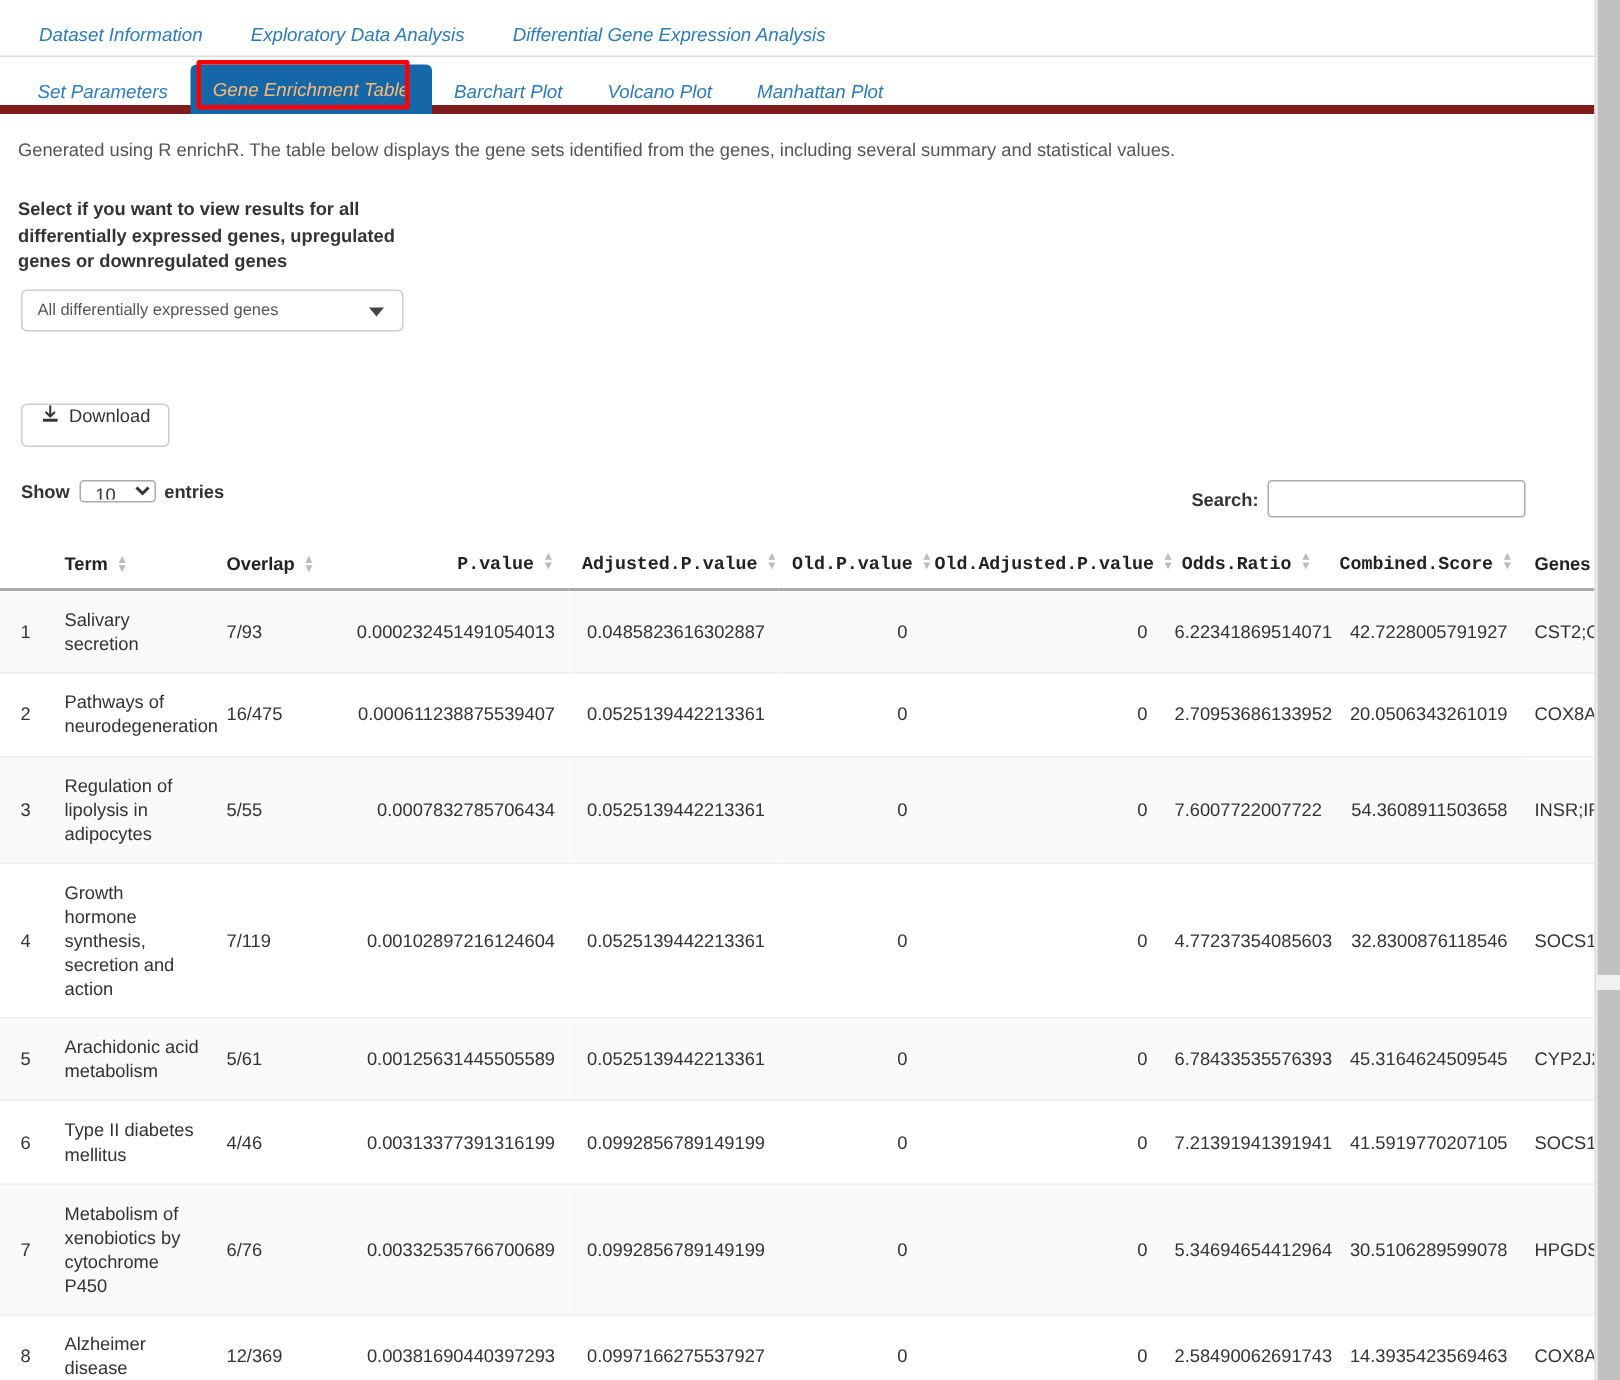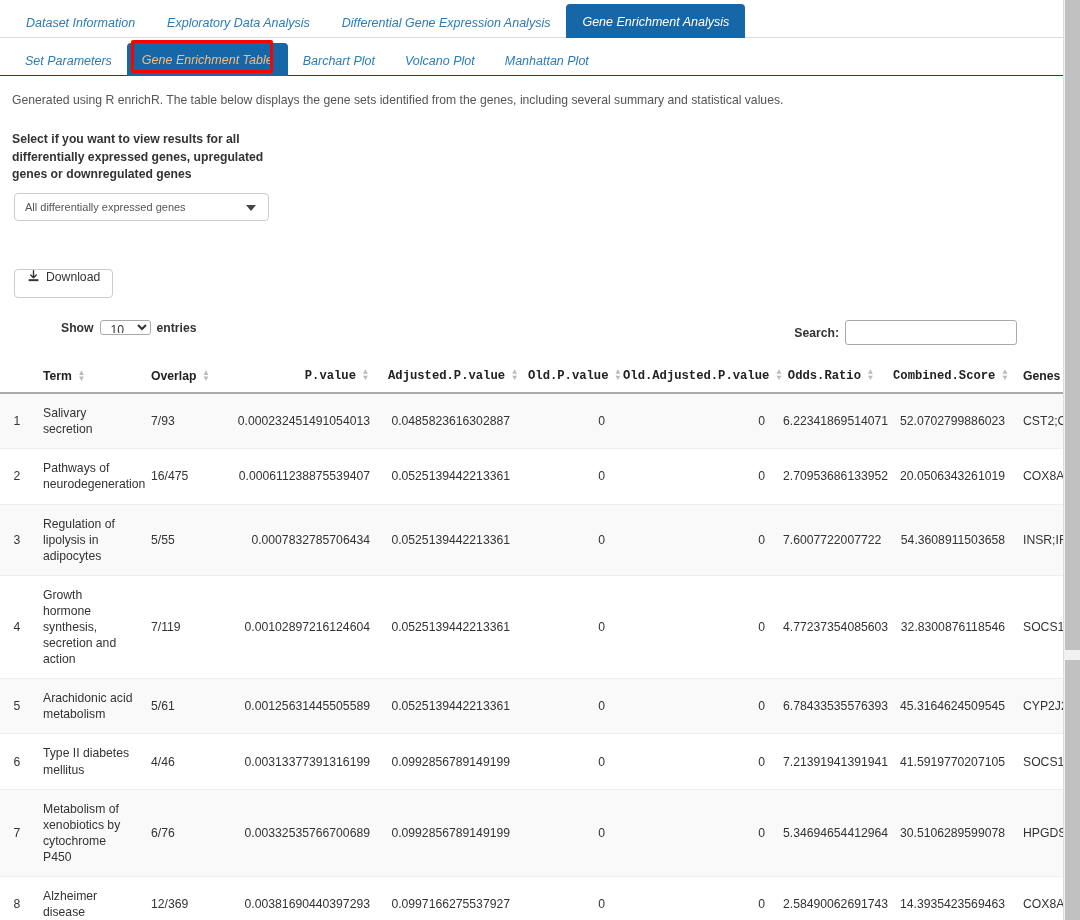--- a/index.html
+++ b/index.html
@@ -56,21 +56,21 @@
   .tab.active {
     background: #1667a8;
     color: #ffffff;
     border-radius: 4px 4px 0 0;
     padding: 11px 15px 10px 15px;
   }
 
   .tabbar-2 {
     position: absolute; top: 38px; left: 0;
     width: 1063px; height: 38px;
-    border-bottom: 1px solid #7f1d1d;
+    border-bottom: 6px solid #7f1d1d;
   }
   .tabbar-2 .tabs { padding-left: 10px; }
   .tab2 {
     font-size: 12.5px;
     color: #2b7cb8;
     padding: 10px 15px 9px 15px;
     line-height: 1;
     white-space: nowrap;
     cursor: pointer;
   }
@@ -145,21 +145,20 @@
     cursor: pointer;
   }
   .dl-icon { margin-right: 6px; display: inline-block; line-height: 1; }
 
   
   .dt-top {
     position: relative;
     margin-top: 22px;
     height: 30px;
     padding: 0 14px 0 14px;
-    margin-left: 47px;
   }
   .dt-length {
     position: absolute; left: 14px; top: 0;
     display: flex; align-items: center;
     font-size: 12.2px; color: #333; font-weight: bold;
   }
   .dt-length select {
     margin: 0 6px;
     height: 15px;
     font-size: 12.2px;
@@ -246,21 +245,20 @@
 </head>
 <body>
 
 <div id="app">
 
   <div class="tabbar-1">
     <div class="tabs" id="primary-tabs">
         <div class="tab">Dataset Information</div>
         <div class="tab">Exploratory Data Analysis</div>
         <div class="tab">Differential Gene Expression Analysis</div>
-        <div class="tab active">Gene Enrichment Analysis</div>
       </div>
   </div>
 
   <div class="tabbar-2">
     <div class="tabs" id="secondary-tabs">
         <div class="tab2">Set Parameters</div>
         <div class="tab2 active">Gene Enrichment Table</div>
         <div class="tab2">Barchart Plot</div>
         <div class="tab2">Volcano Plot</div>
         <div class="tab2">Manhattan Plot</div>
@@ -335,21 +333,21 @@
         <tbody id="table-body">
             <tr class="odd">
               <td class="idx">1</td>
               <td class="lt term">Salivary secretion</td>
               <td class="lt">7/93</td>
               <td class="num">0.000232451491054013</td>
               <td class="num">0.0485823616302887</td>
               <td class="num">0</td>
               <td class="num">0</td>
               <td class="num">6.22341869514071</td>
-              <td class="num">52.0702799886023</td>
+              <td class="num">42.7228005791927</td>
               <td class="lt genes">CST2;CST1;CST4;ATP1B1;ADCY6;PRKCB;VAMP2</td>
             </tr>
             <tr class="even">
               <td class="idx">2</td>
               <td class="lt term">Pathways of neurodegeneration</td>
               <td class="lt">16/475</td>
               <td class="num">0.000611238875539407</td>
               <td class="num">0.0525139442213361</td>
               <td class="num">0</td>
               <td class="num">0</td>

